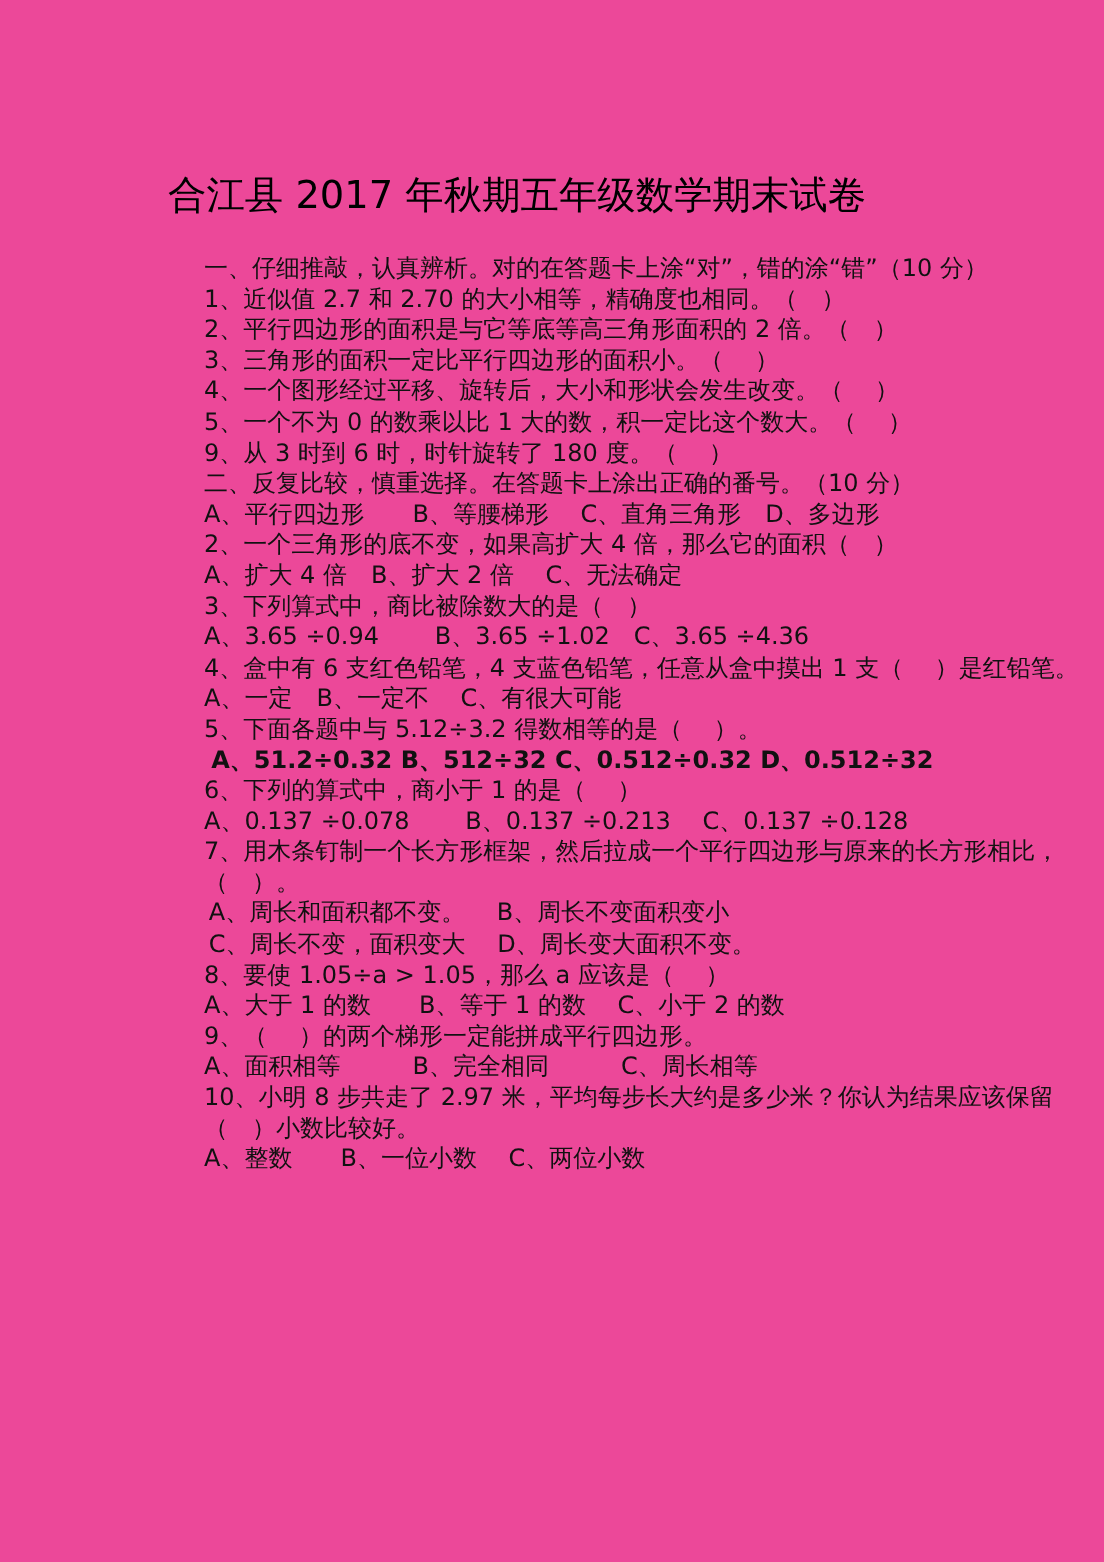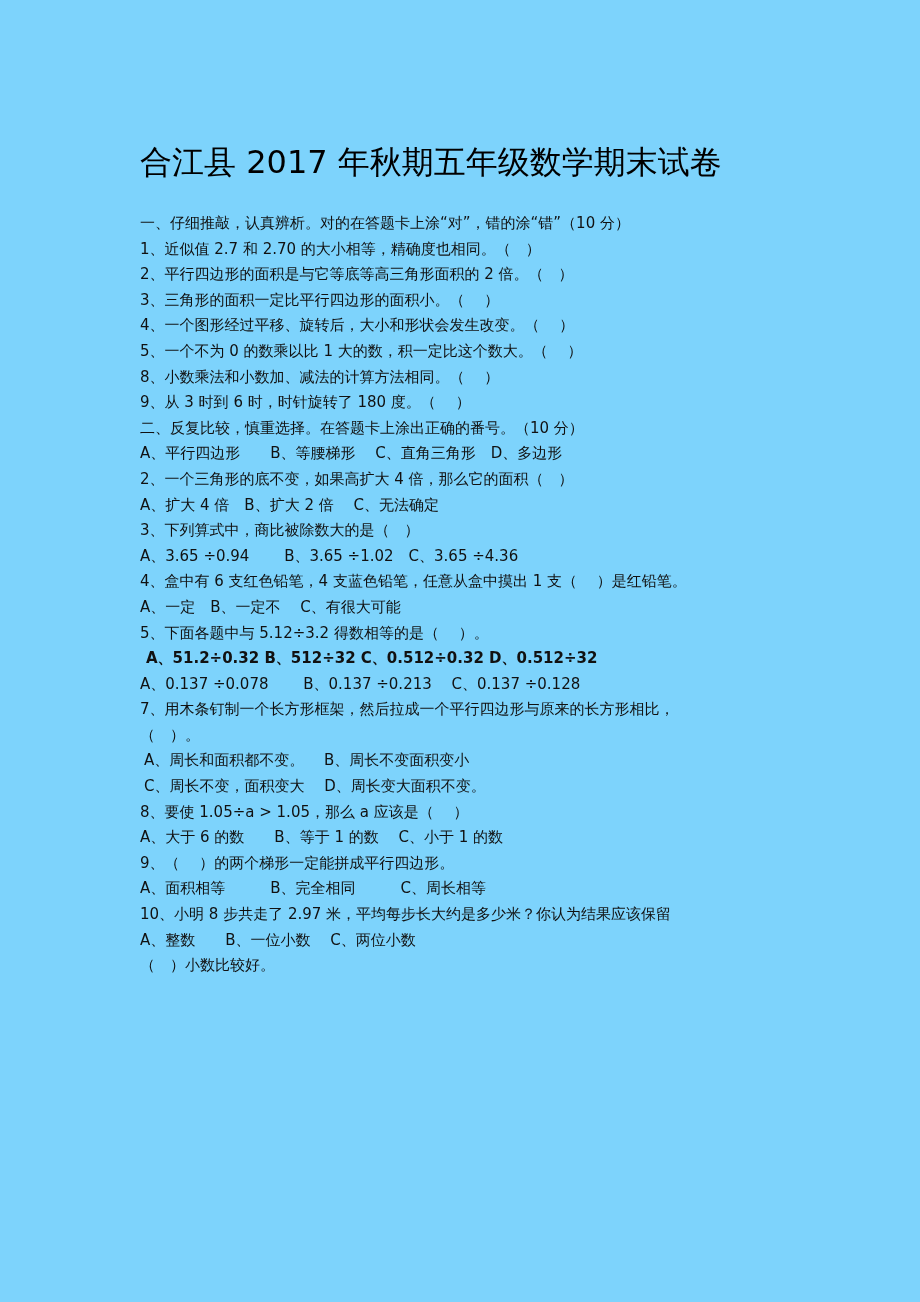--- a/index.html
+++ b/index.html
@@ -14,91 +14,92 @@
       overflow: hidden;
       font-family: "DejaVu Sans", "Liberation Sans", sans-serif;
       color: #111111;
     }
     .page {
       position: absolute;
       left: 0;
       top: 0;
       width: 920px;
       height: 1302px;
-      background: #7dd3fc;
+      background: #ec4899;
     }
     .title {
       position: absolute;
       left: 140px;
       top: 140px;
       font-size: 32px;
       line-height: 44px;
       letter-spacing: 0px;
       white-space: nowrap;
       color: #000;
       font-weight: normal;
     }
     .body-lines {
       position: absolute;
       left: 140px;
       top: 211px;
       width: 720px;
     }
     .line {
-      font-size: 15px;
+      font-size: 20px;
       height: 25.6px;
       line-height: 25.6px;
       white-space: nowrap;
       color: #111;
+      margin-left: 30px;
     }
     .indent1 { padding-left: 6px; font-weight: bold; }
     .indent2 { padding-left: 4px; }
   </style>
 </head>
 <body>
 
 <div class="page">
   <div class="title">合江县 2017 年秋期五年级数学期末试卷</div>
 
   <div class="body-lines">
     <div class="line">一、仔细推敲，认真辨析。对的在答题卡上涂“对”，错的涂“错”（10 分）</div>
     <div class="line">1、近似值 2.7 和 2.70 的大小相等，精确度也相同。（　）</div>
     <div class="line">2、平行四边形的面积是与它等底等高三角形面积的 2 倍。（　）</div>
     <div class="line">3、三角形的面积一定比平行四边形的面积小。（　 ）</div>
     <div class="line">4、一个图形经过平移、旋转后，大小和形状会发生改变。（　 ）</div>
     <div class="line">5、一个不为 0 的数乘以比 1  大的数，积一定比这个数大。（　 ）</div>
-    <div class="line">8、小数乘法和小数加、减法的计算方法相同。（　 ）</div>
     <div class="line">9、从 3 时到 6 时，时针旋转了 180 度。（　 ）</div>
 
     <div class="line">二、反复比较，慎重选择。在答题卡上涂出正确的番号。（10 分）</div>
 
     <div class="line">A、平行四边形　　B、等腰梯形　 C、直角三角形　D、多边形</div>
 
     <div class="line">2、一个三角形的底不变，如果高扩大 4 倍，那么它的面积（　）</div>
     <div class="line">A、扩大 4 倍　B、扩大 2 倍　 C、无法确定</div>
 
     <div class="line">3、下列算式中，商比被除数大的是（　）</div>
     <div class="line">A、3.65 ÷0.94　　 B、3.65 ÷1.02　C、3.65 ÷4.36</div>
 
     <div class="line">4、盒中有 6 支红色铅笔，4 支蓝色铅笔，任意从盒中摸出 1 支（　 ）是红铅笔。</div>
     <div class="line">A、一定　B、一定不　 C、有很大可能</div>
 
     <div class="line">5、下面各题中与 5.12÷3.2 得数相等的是（　 ）。</div>
     <div class="line indent1">A、51.2÷0.32  B、512÷32  C、0.512÷0.32  D、0.512÷32</div>
 
+    <div class="line">6、下列的算式中，商小于 1 的是（　 ）</div>
     <div class="line">A、0.137 ÷0.078　　 B、0.137 ÷0.213　 C、0.137 ÷0.128</div>
 
     <div class="line">7、用木条钉制一个长方形框架，然后拉成一个平行四边形与原来的长方形相比，</div>
     <div class="line">（　）。</div>
     <div class="line indent2">A、周长和面积都不变。　 B、周长不变面积变小</div>
     <div class="line indent2">C、周长不变，面积变大　 D、周长变大面积不变。</div>
 
     <div class="line">8、要使 1.05÷a &gt; 1.05，那么 a 应该是（　 ）</div>
-    <div class="line">A、大于 6 的数　　B、等于 1 的数　 C、小于 1 的数</div>
+    <div class="line">A、大于 1 的数　　B、等于 1 的数　 C、小于 2 的数</div>
 
     <div class="line">9、（　 ）的两个梯形一定能拼成平行四边形。</div>
     <div class="line">A、面积相等　　　B、完全相同　　　C、周长相等</div>
 
     <div class="line">10、小明 8 步共走了 2.97 米，平均每步长大约是多少米？你认为结果应该保留</div>
+    <div class="line">（　）小数比较好。</div>
     <div class="line">A、整数　　B、一位小数　 C、两位小数</div>
-    <div class="line">（　）小数比较好。</div>
   </div>
 </div>
 
 </body></html>

